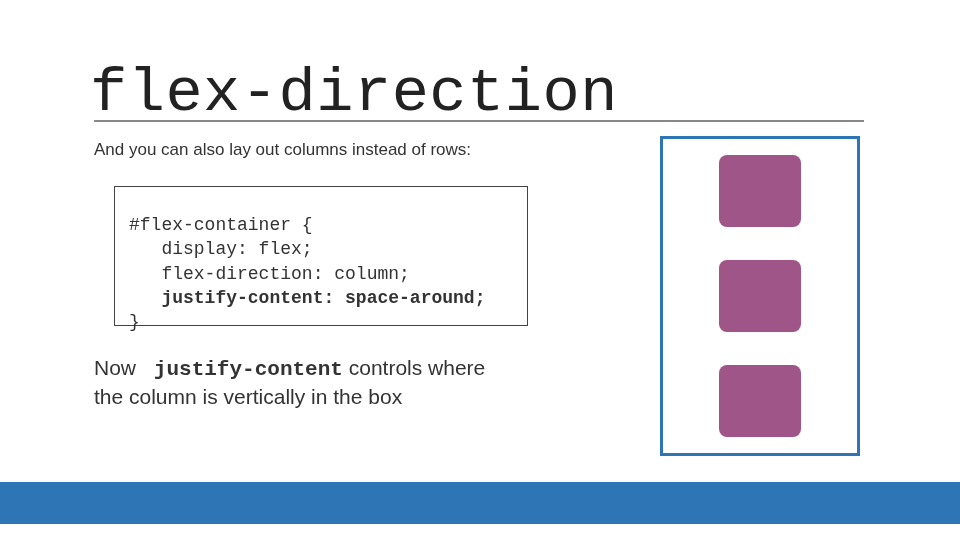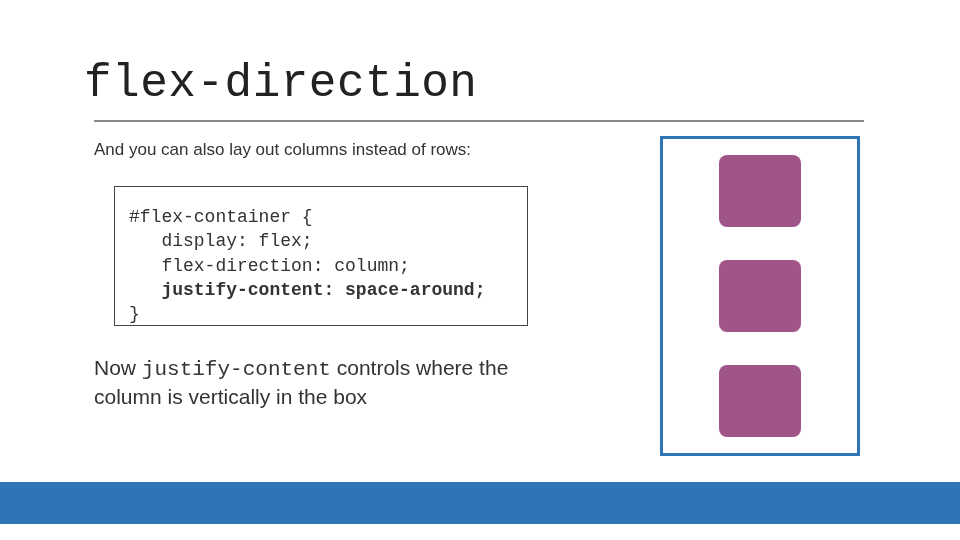--- a/index.html
+++ b/index.html
@@ -1,22 +1,22 @@
 <!DOCTYPE html>
 <html><head>
 <meta charset="utf-8">
 <style>
   * { margin: 0; padding: 0; box-sizing: border-box; }
   html, body { width: 960px; height: 540px; background: #fff; font-family: "Segoe UI", Arial, sans-serif; color: #333; }
   .slide { position: relative; width: 960px; height: 540px; }
   .title {
     position: absolute;
-    left: 84px; top: 58px;
+    left: 90px; top: 58px;
     font-family: "Consolas", "Courier New", monospace;
-    font-size: 46px;
+    font-size: 62px;
     font-weight: 400;
     color: #222;
     letter-spacing: 0.5px;
   }
   .title-rule {
     position: absolute;
     left: 94px; top: 120px;
     width: 770px;
     height: 2px;
     background: #888;
@@ -25,37 +25,37 @@
     position: absolute;
     left: 94px; top: 140px;
     font-size: 17px;
     color: #333;
   }
   .codebox {
     position: absolute;
     left: 114px; top: 186px;
     width: 414px; height: 140px;
     border: 1px solid #444;
-    padding: 18px 14px;
+    padding: 26px 14px;
     font-family: "Consolas", "Courier New", monospace;
     font-size: 18px;
     line-height: 1.35;
     white-space: pre;
     color: #333;
   }
   .codebox .bold { font-weight: 700; }
   .para2 {
     position: absolute;
     left: 94px; top: 354px;
     width: 420px;
     font-size: 21px;
     line-height: 1.3;
     color: #333;
   }
-  .para2 .mono { font-family: "Consolas", "Courier New", monospace; font-weight: 400; }
+  .para2 .mono { font-family: "Consolas", "Courier New", monospace; font-weight: 700; margin-left: 12px; }
   .flex-demo {
     position: absolute;
     left: 660px; top: 136px;
     width: 200px; height: 320px;
     border: 3px solid #2e75b6;
     display: flex;
     flex-direction: column;
     justify-content: space-around;
     align-items: center;
   }

